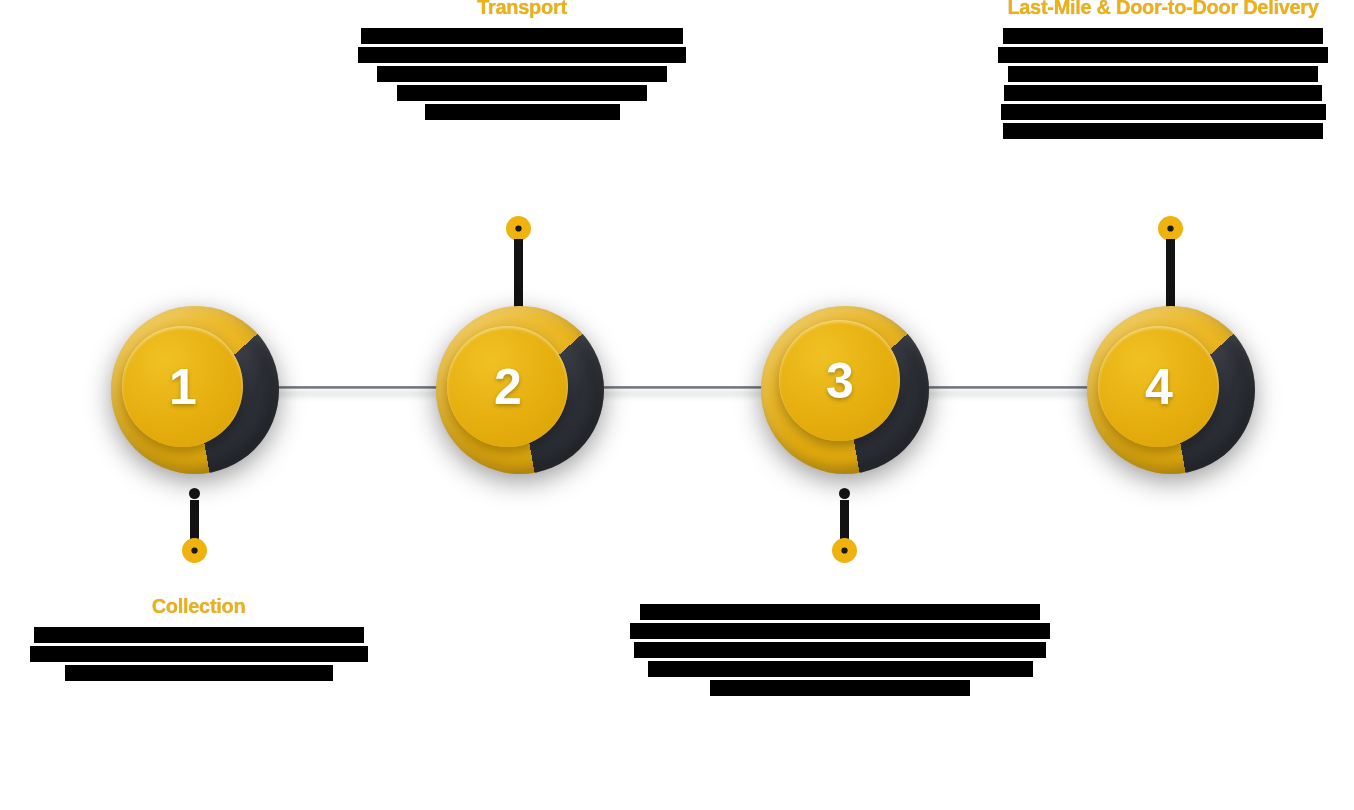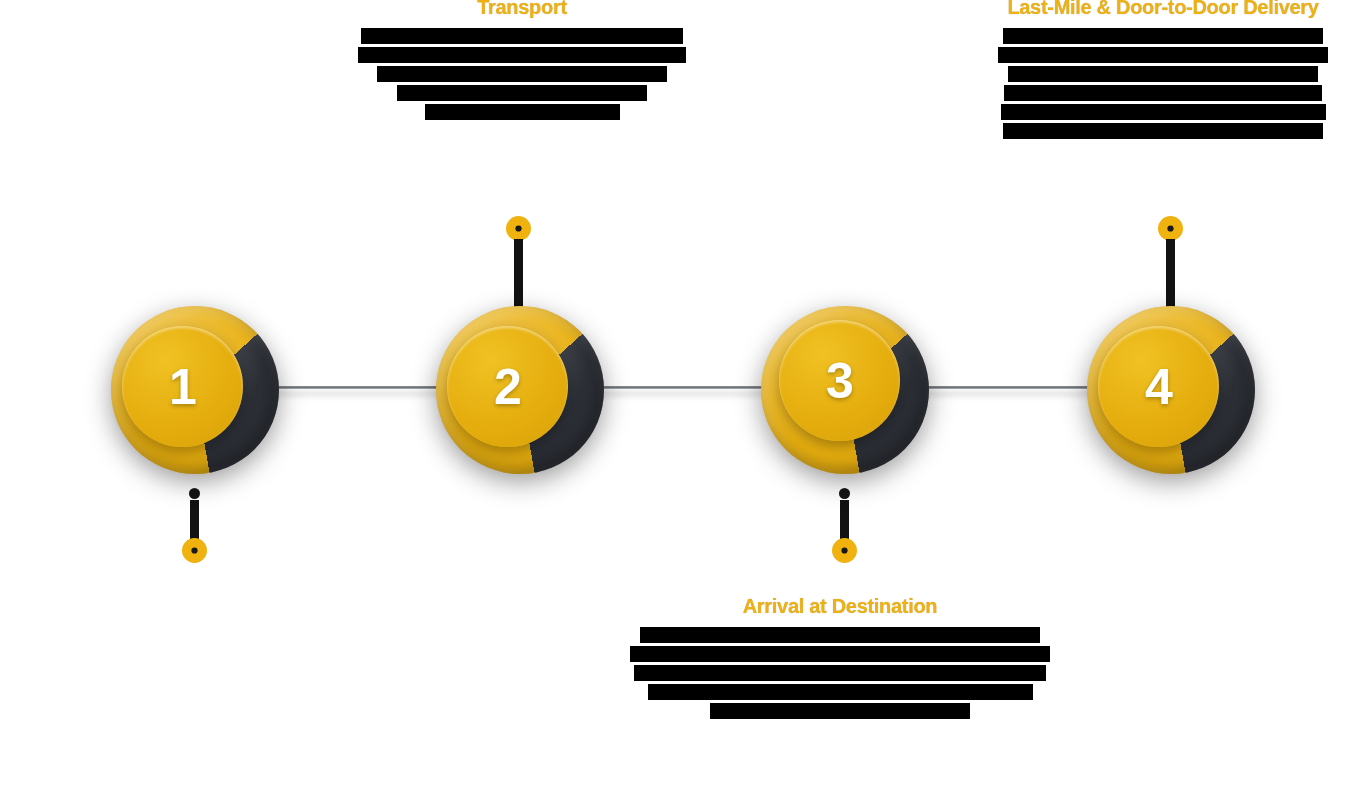--- a/index.html
+++ b/index.html
@@ -168,20 +168,28 @@
   .body.c .redline { margin-left: auto; margin-right: auto; }
 </style>
 </head>
 <body>
 
 <div id="stage">
 
   <div class="rail-shadow"></div>
   <div class="rail"></div>
 
+  <div class="block" style="left:26px; top:595px; width:345px;">
+    <div class="heading c">Collection</div>
+    <div class="body c">
+      <div class="redline" style="width:330px;"></div>
+      <div class="redline" style="width:338px;"></div>
+      <div class="redline" style="width:268px;"></div>
+    </div>
+  </div>
   <div class="pin-down" style="left:174px; top:488px; height:80px;">
     <div class="dot" style="top:0;"></div>
     <div class="stem" style="top:12px; height:40px;"></div>
     <div class="marker-ring" style="top:50px;"></div>
   </div>
   <div class="node" style="left:101px; top:296px;">
     <div class="node-shadow"></div>
     <div class="ring"></div>
     <div class="inner">
       <span class="num">1</span>
@@ -204,21 +212,20 @@
   </div>
   <div class="node" style="left:426px; top:296px;">
     <div class="node-shadow"></div>
     <div class="ring"></div>
     <div class="inner">
       <span class="num">2</span>
     </div>
   </div>
 
   <div class="block" style="left:620px; top:595px; width:440px;">
-    <div class="heading c">Arrival at Destination</div>
     <div class="body c">
       <div class="redline" style="width:400px;"></div>
       <div class="redline" style="width:420px;"></div>
       <div class="redline" style="width:412px;"></div>
       <div class="redline" style="width:385px;"></div>
       <div class="redline" style="width:260px;"></div>
     </div>
   </div>
   <div class="pin-down" style="left:824px; top:488px; height:80px;">
     <div class="dot" style="top:0;"></div>

